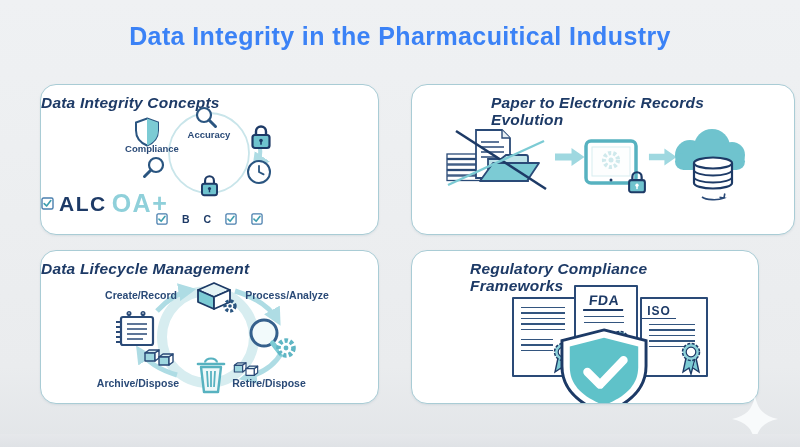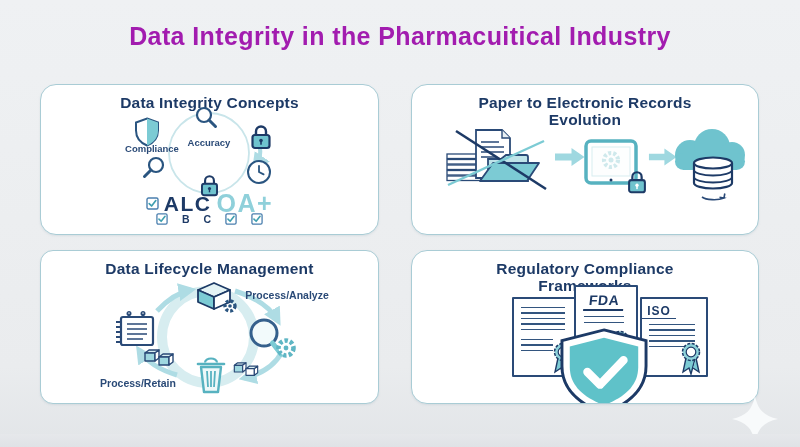--- a/index.html
+++ b/index.html
@@ -5,47 +5,47 @@
   html,body{margin:0;padding:0;}
   body{
     width:800px;height:447px;overflow:hidden;
     font-family:"Liberation Sans",sans-serif;
     background:linear-gradient(180deg,#eff1f3 0%,#eaecee 82%,#e2e5e8 100%);
     position:relative;
   }
   .stage{position:absolute;inset:0;}
   .main-title{
     position:absolute;top:22px;left:0;width:800px;margin:0;
-    text-align:center;font-size:25px;font-weight:800;color:#a21caf;
+    text-align:center;font-size:25px;font-weight:800;color:#3b82f6;
     letter-spacing:.4px;
   }
   .panel{
     position:absolute;background:#ffffff;
     border:1.5px solid #a9ccd5;border-radius:16px;
     overflow:hidden;box-shadow:0 1px 2px rgba(160,180,190,.25);
   }
   .p1{left:40px;top:84px;width:337px;height:149px;}
-  .p2{left:411px;top:84px;width:346px;height:149px;}
-  .p3{left:40px;top:250px;width:337px;height:152px;border-radius:13px;}
+  .p2{left:411px;top:84px;width:346px;height:149px;padding-left:36px;}
+  .p3{left:40px;top:250px;width:337px;height:152px;}
   .p4{left:411px;top:250px;width:346px;height:152px;}
   .ptitle{
-    margin:9px auto 0;text-align:center;font-weight:800;color:#1d3a66;
-    font-size:15.5px;line-height:1.12;letter-spacing:.2px;
+    margin:9px auto 0;font-weight:800;color:#1d3a66;
+    font-size:15.5px;line-height:1.12;letter-spacing:.2px;font-style:italic;
   }
   .p2 .ptitle{max-width:260px;}
   .p4 .ptitle{max-width:230px;}
   .abs{position:absolute;}
   .lbl{
     position:absolute;font-size:9.5px;font-weight:700;color:#2a4a77;
     text-align:center;white-space:nowrap;
   }
   .stage-lbl{font-size:10.5px;}
   .alcoa-row1{
     position:absolute;top:104px;left:0;right:0;display:flex;
-    align-items:center;justify-content:center;gap:5px;
+    align-items:center;justify-content:flex-start;gap:5px;
   }
   .alc{font-size:21px;font-weight:800;color:#1d3a66;letter-spacing:1.5px;}
   .oa{font-size:25px;font-weight:800;color:#8fd0da;letter-spacing:1.5px;}
   .alcoa-row2{
     position:absolute;top:128px;left:0;right:0;display:flex;
     align-items:center;justify-content:center;gap:14px;
     font-size:10.5px;font-weight:800;color:#1d3a66;
   }
   .cert{
     position:absolute;background:#fff;border:2px solid #2a4a77;
@@ -85,21 +85,21 @@
         </marker>
       </defs>
       <circle cx="168" cy="68" r="40" fill="none" stroke="#c9e5ea" stroke-width="1.8"></circle>
       <path d="M213 49 Q 225 66 214 82" fill="none" stroke="#aedce4" stroke-width="4" marker-end="url(#ah1)"></path>
     </svg>
 
     <svg class="abs" style="left:152px;top:20px" width="26" height="26" viewBox="0 0 26 26">
       <circle cx="11" cy="10" r="7" fill="#ffffff" stroke="#2a5580" stroke-width="2.2"></circle>
       <line x1="16" y1="15" x2="22.5" y2="21.5" stroke="#2a5580" stroke-width="3" stroke-linecap="round"></line>
     </svg>
-    <div class="lbl" style="left:128px;top:52px;width:80px">Accuracy</div>
+    <div class="lbl" style="left:128px;top:44px;width:80px">Accuracy</div>
 
     <svg class="abs" style="left:92px;top:32px" width="28" height="30" viewBox="0 0 28 30">
       <path d="M14 1.5 L25 5.5 V13.5 C25 21 20.5 25.8 14 28.5 C7.5 25.8 3 21 3 13.5 V5.5 Z" fill="#ffffff" stroke="#2a5580" stroke-width="2"></path>
       <path d="M14 1.5 L25 5.5 V13.5 C25 21 20.5 25.8 14 28.5 Z" fill="#7ccbd4"></path>
     </svg>
     <div class="lbl" style="left:66px;top:58px;width:90px">Compliance</div>
 
     <svg class="abs" style="left:207px;top:38px" width="26" height="28" viewBox="0 0 26 28">
       <path d="M8 12 V8.5 a5 5 0 0 1 10 0 V12" fill="none" stroke="#1d3a66" stroke-width="2.4"></path>
       <rect x="4.5" y="12" width="17" height="13" rx="2.5" fill="#6fc3ce" stroke="#1d3a66" stroke-width="2.2"></rect>
@@ -227,22 +227,24 @@
       </defs>
       <circle cx="167" cy="86" r="46" fill="none" stroke="#d7edf0" stroke-width="10"></circle>
       <g fill="none" stroke="#aedce4" stroke-width="5">
         <path d="M116 60 Q 133 42 150 39" marker-end="url(#ah2)"></path>
         <path d="M194 40 Q 226 50 237 70" marker-end="url(#ah2)"></path>
         <path d="M241 101 Q 230 121 203 127" marker-end="url(#ah2)"></path>
         <path d="M136 124 Q 109 116 98 99" marker-end="url(#ah2)"></path>
       </g>
     </svg>
 
+    <div class="lbl stage-lbl" style="left:40px;top:38px;width:120px">Create/Record</div>
     <div class="lbl stage-lbl" style="left:184px;top:38px;width:124px">Process/Analyze</div>
-    <div class="lbl stage-lbl" style="left:37px;top:126px;width:120px">Process/Retain</div>
+    <div class="lbl stage-lbl" style="left:167px;top:126px;width:122px">Retire/Dispose</div>
+    <div class="lbl stage-lbl" style="left:37px;top:126px;width:120px">Archive/Dispose</div>
 
     <svg class="abs" style="left:150px;top:28px" width="46" height="36" viewBox="0 0 46 36">
       <path d="M7 11 L23 4 L39 11 L23 18 Z" fill="#e4f3f5" stroke="#1d3a66" stroke-width="1.8" stroke-linejoin="round"></path>
       <path d="M7 11 V23 L23 30 V18 Z" fill="#7ccbd4" stroke="#1d3a66" stroke-width="1.8" stroke-linejoin="round"></path>
       <path d="M39 11 V23 L23 30 V18 Z" fill="#ffffff" stroke="#1d3a66" stroke-width="1.8" stroke-linejoin="round"></path>
       <circle cx="39" cy="27" r="5" fill="none" stroke="#2a5580" stroke-width="3.4" stroke-dasharray="2.8 1.9"></circle>
       <circle cx="39" cy="27" r="1.8" fill="#2a5580"></circle>
     </svg>
 
     <svg class="abs" style="left:202px;top:66px" width="54" height="46" viewBox="0 0 54 46">

